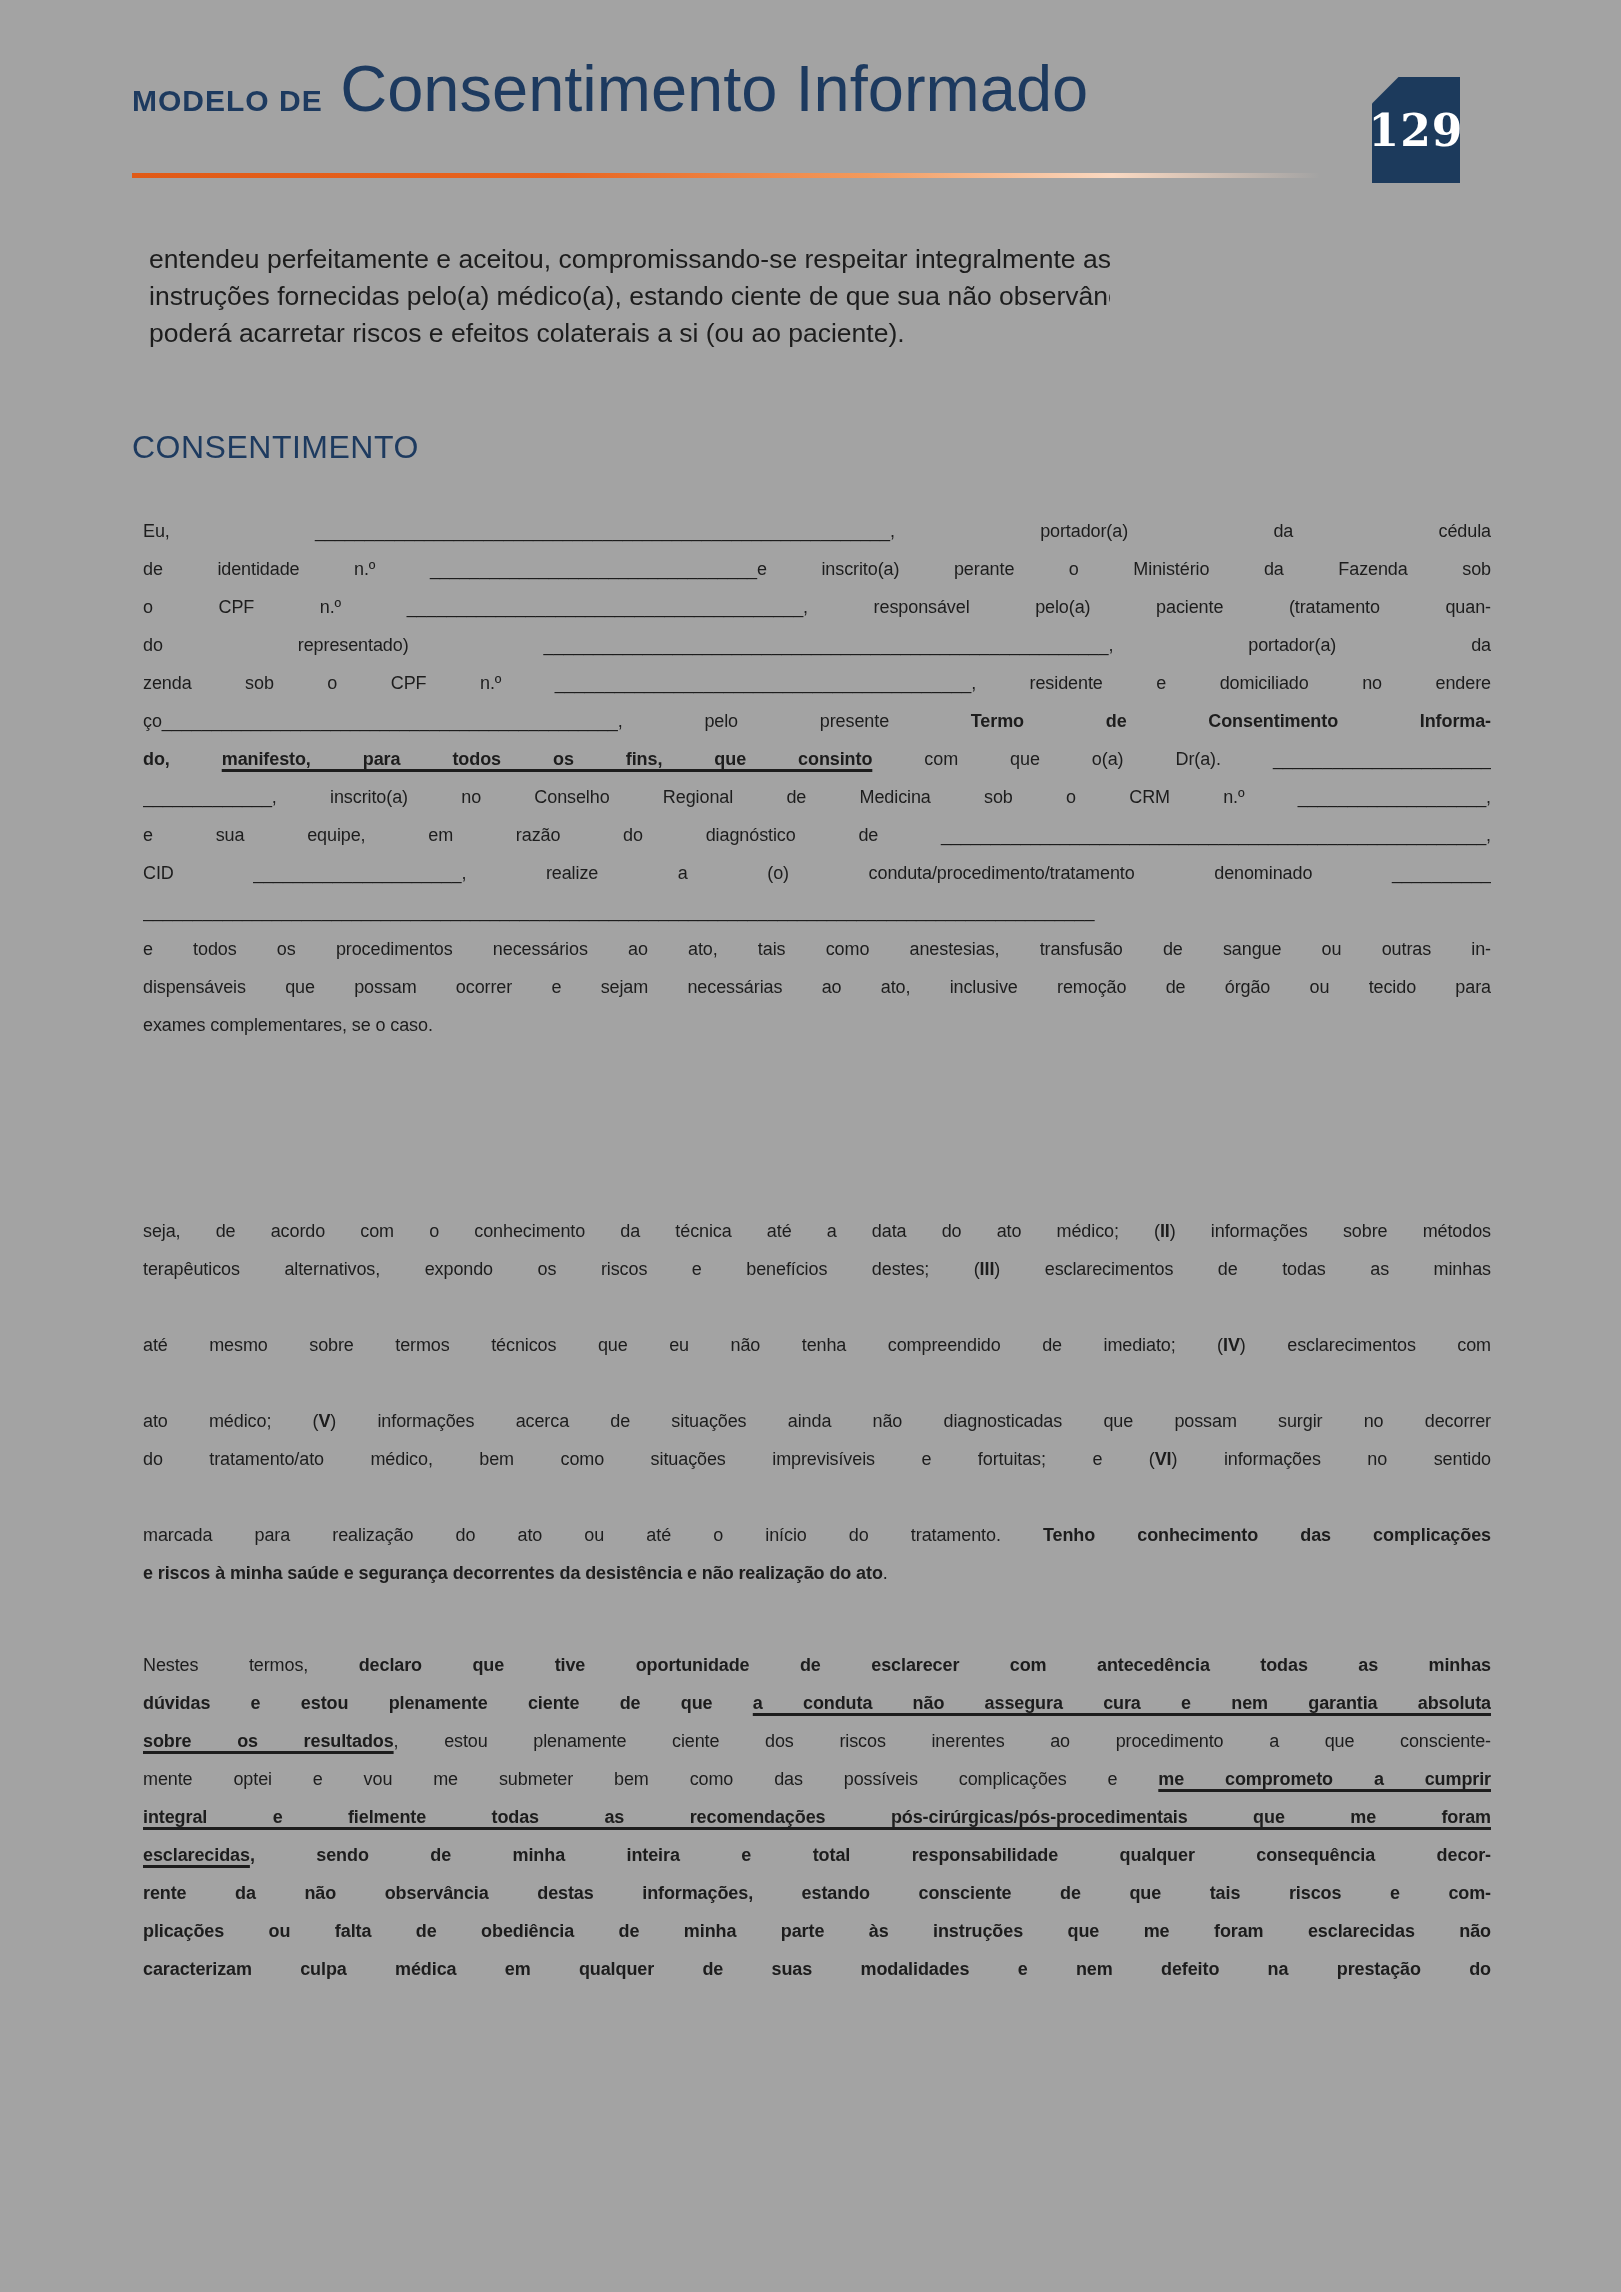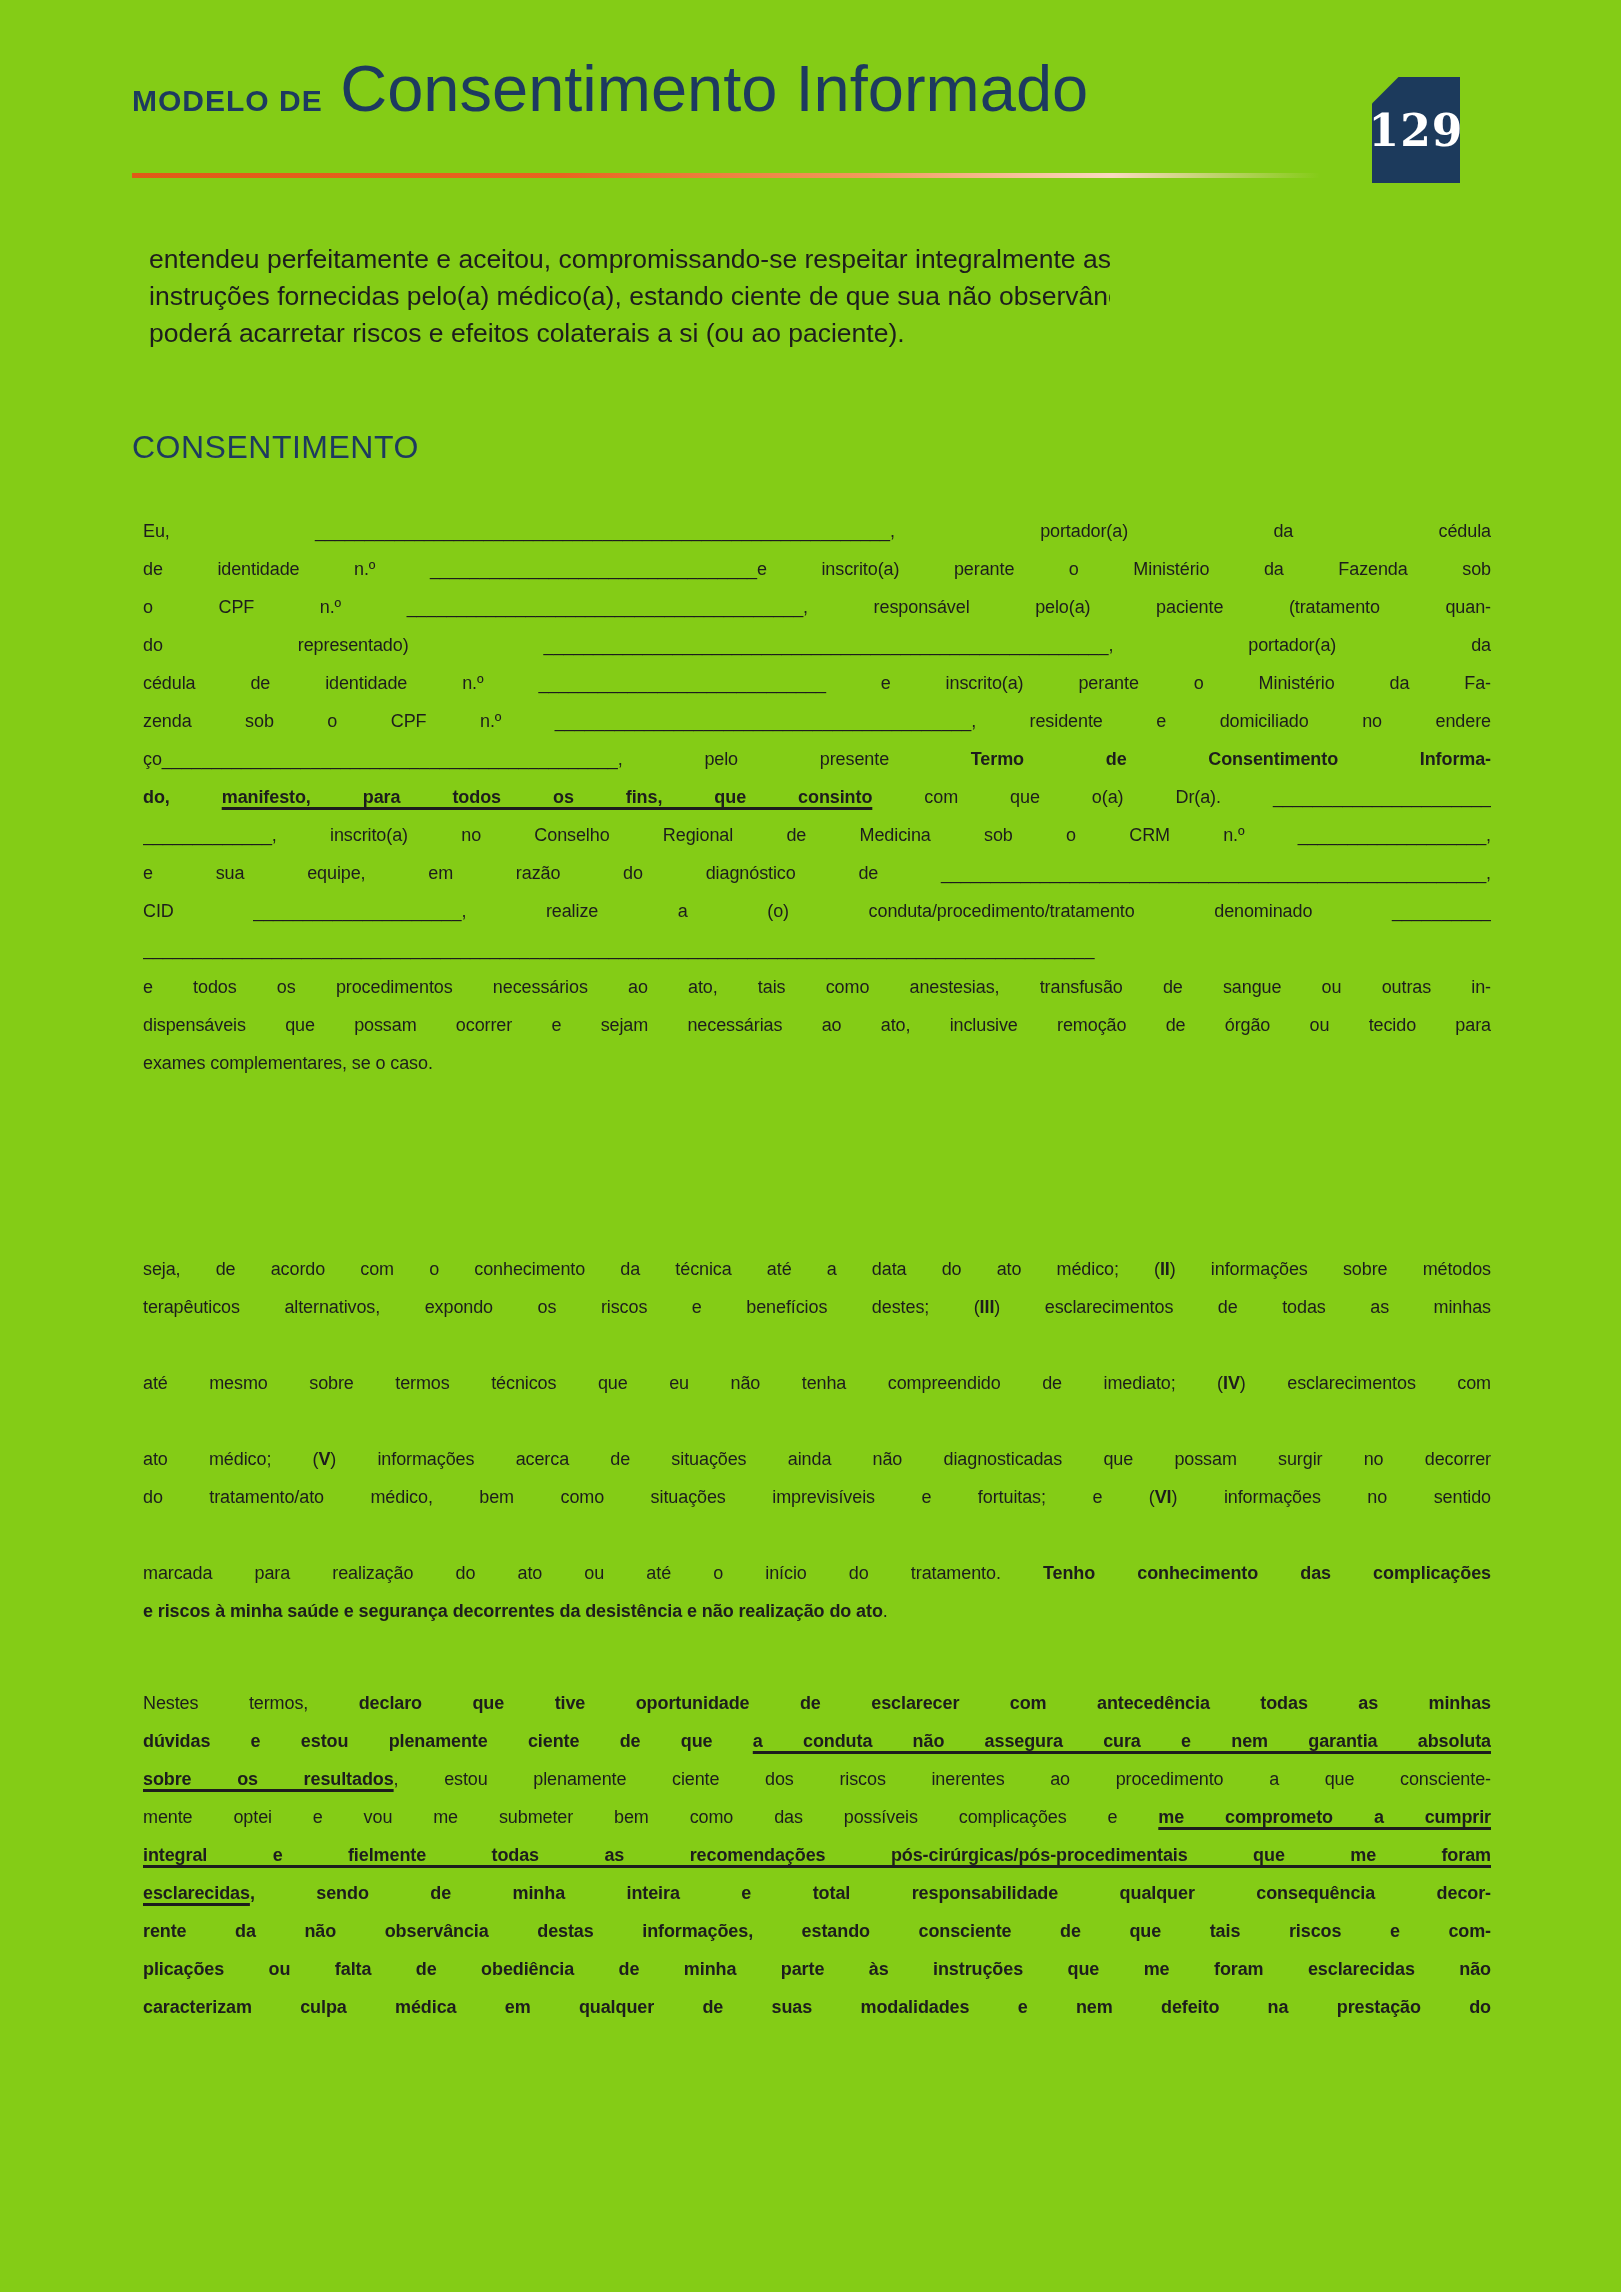--- a/index.html
+++ b/index.html
@@ -1,16 +1,16 @@
 <!DOCTYPE html>
 <html><head>
 <meta charset="utf-8">
 <style>
   html,body{margin:0;padding:0;background:#ffffff;}
-  #page{position:relative;width:1621px;height:2293px;background:#84cc16;overflow:hidden;
+  #page{position:relative;width:1621px;height:2293px;background:#a3a3a3;overflow:hidden;
         font-family:"Liberation Sans",sans-serif;color:#1d1d1d;}
   
   #header-row{position:absolute;left:132px;top:51px;display:flex;align-items:baseline;gap:17.6px;}
   #kicker{font-size:30px;font-weight:bold;letter-spacing:1px;color:#1d3a5f;}
   #doc-title{font-size:65px;font-weight:300;letter-spacing:0px;color:#1d3a5f;}
   #header-rule{position:absolute;left:132px;top:173px;width:1225px;height:4.9px;
      background:linear-gradient(to right,#e05a17 0%,#e8641f 35%,#f29a5d 60%,#fad9c2 80%,rgba(255,255,255,0) 97%);}
   #page-badge{position:absolute;left:1372px;top:77px;width:88px;height:106px;background:#1c3a5c;
      clip-path:polygon(0 26.5px,26.5px 0,100% 0,100% 100%,0 100%);
      display:flex;align-items:center;justify-content:center;}
@@ -50,21 +50,20 @@
     </div>
 
   <div id="section-title">CONSENTIMENTO</div>
 
   <div id="body-text">
     <div>
         <div class="tline"><span>Eu, </span><span>__________________________________________________________</span><span>, portador(a) da cédula</span></div>
         <div class="tline"><span>de identidade n.º </span><span>_________________________________</span><span>e inscrito(a) perante o Ministério da Fazenda sob</span></div>
         <div class="tline"><span>o CPF n.º </span><span>________________________________________</span><span>, responsável pelo(a) paciente (tratamento quan-</span></div>
         <div class="tline"><span>do representado) </span><span>_________________________________________________________</span><span>, portador(a) da</span></div>
-        <div class="tline"><span>cédula de identidade n.º </span><span>_____________________________</span><span> e inscrito(a) perante o Ministério da Fa-</span></div>
         <div class="tline"><span>zenda sob o CPF n.º </span><span>__________________________________________</span><span>, residente e domiciliado no endere</span></div>
         <div class="tline"><span>ço</span><span>______________________________________________</span><span>, pelo presente </span><span class="b">Termo de Consentimento Informa-</span></div>
         <div class="tline"><span class="b">do, </span><span class="b u">manifesto, para todos os fins, que consinto</span><span> com que o(a) Dr(a). </span><span>______________________</span></div>
         <div class="tline"><span>_____________</span><span>, inscrito(a) no Conselho Regional de Medicina sob o CRM n.º </span><span>___________________</span><span>,</span></div>
         <div class="tline"><span>e sua equipe, em razão do diagnóstico de </span><span>_______________________________________________________</span><span>,</span></div>
         <div class="tline"><span>CID </span><span>_____________________</span><span>, realize a (o) conduta/procedimento/tratamento denominado </span><span>__________</span></div>
         <div class="tline"><span>________________________________________________________________________________________________</span></div>
       </div>
     <div>
         <div class="tline">e todos os procedimentos necessários ao ato, tais como anestesias, transfusão de sangue ou outras in-</div>

